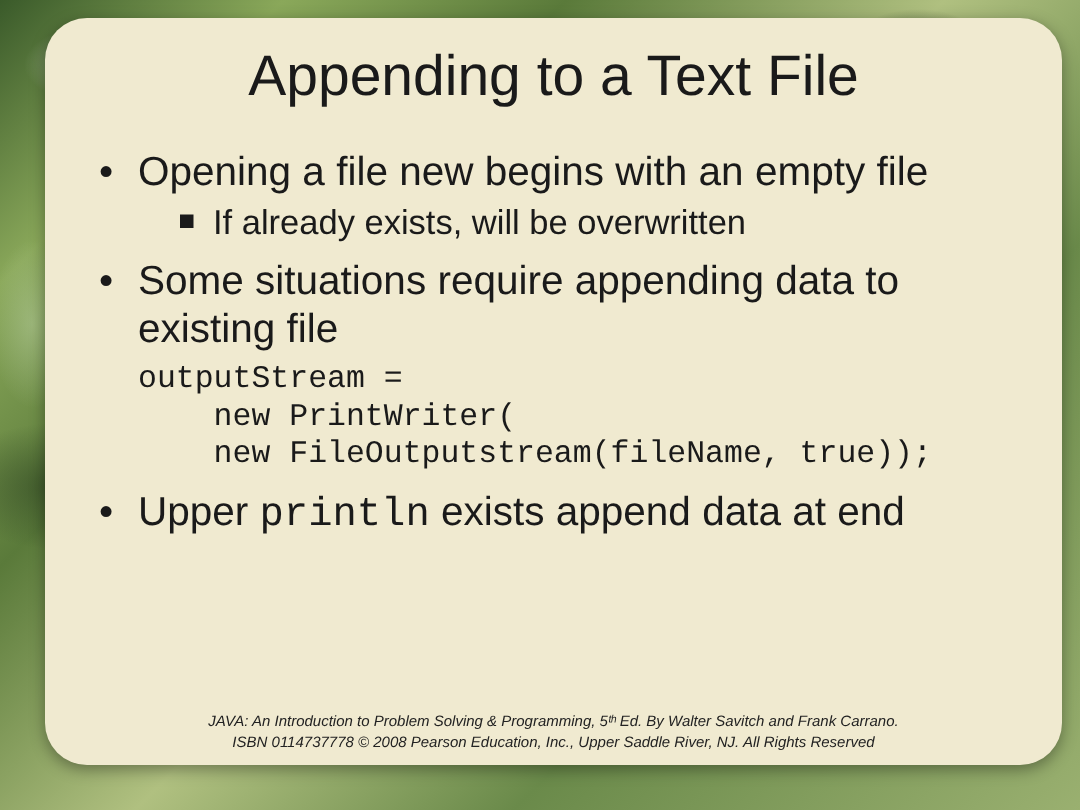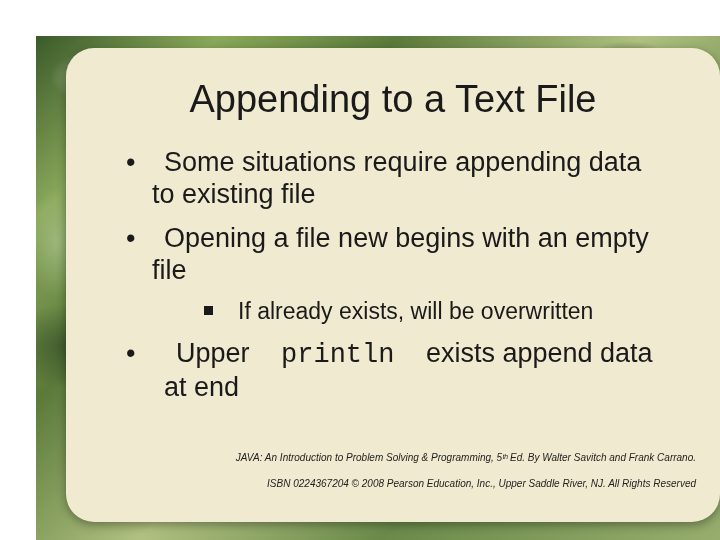--- a/index.html
+++ b/index.html
@@ -1,15 +1,15 @@
 <!DOCTYPE html>
 <html><head>
 <meta charset="utf-8">
 <style>
-  * { margin: 12px; padding: 0; box-sizing: border-box; }
+  * { margin: 0; padding: 0; box-sizing: border-box; }
   html, body { width: 720px; height: 540px; overflow: hidden; }
   body {
     font-family: Arial, Helvetica, sans-serif;
     position: relative;
   }
   .bg {
     position: absolute;
     inset: 0;
     background: linear-gradient(135deg, #3a5a2a 0%, #8aa85a 15%, #5a7a3a 30%, #b0c080 50%, #6a8a4a 70%, #9ab070 100%);
   }
@@ -99,58 +99,61 @@
     text-align: center;
   }
   .method-line {
     display: block;
   }
   .footer {
     position: absolute;
     left: 0;
     right: 0;
     bottom: 8px;
-    text-align: right;
+    text-align: center;
     font-size: 10px;
     font-style: italic;
     color: #222;
     line-height: 1.35;
   }
   .footer .line2 { font-style: italic; }
 </style>
 </head>
 <body>
 
 <div class="bg"></div>
 
 <div class="card">
 
   <h1 class="title">Appending to a Text File</h1>
 
   <ul class="level1">
     <li>
-      <span>Some situations require appending data to existing file</span>
-    </li>
-    <li>
       <span>Opening a file new begins with an empty file</span>
       <ul class="level2">
         <li>
           <span>If already exists, will be overwritten</span>
         </li>
       </ul>
     </li>
+    <li>
+      <span>Some situations require appending data to existing file</span>
+    </li>
   </ul>
 
+  <div class="codeblock">outputStream =
+    new PrintWriter(
+    new FileOutputstream(fileName, true));</div>
 
   <ul class="level1">
     <li>
       <span class="method-line">
         <span>Upper </span><span class="inline-method">println</span><span> exists append data at end</span>
       </span>
     </li>
   </ul>
 
   <div class="footer">
     <div>JAVA: An Introduction to Problem Solving &amp; Programming, 5ᵗʰ Ed. By Walter Savitch and Frank Carrano.</div>
-    <div class="line2">ISBN 0224367204 © 2008 Pearson Education, Inc., Upper Saddle River, NJ. All Rights Reserved</div>
+    <div class="line2">ISBN 0114737778 © 2008 Pearson Education, Inc., Upper Saddle River, NJ. All Rights Reserved</div>
   </div>
 
 </div>
 
 </body></html>

